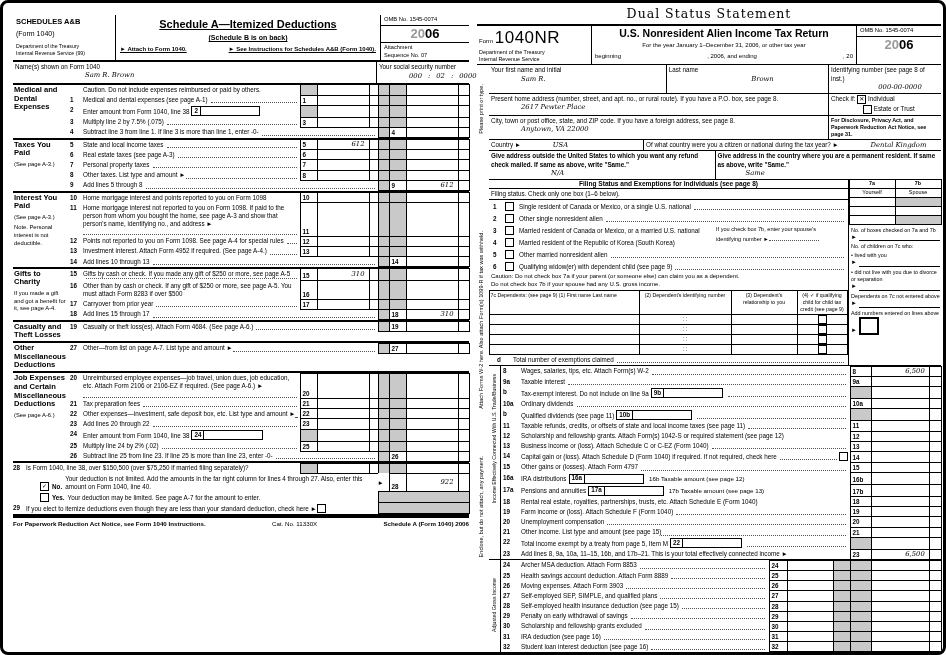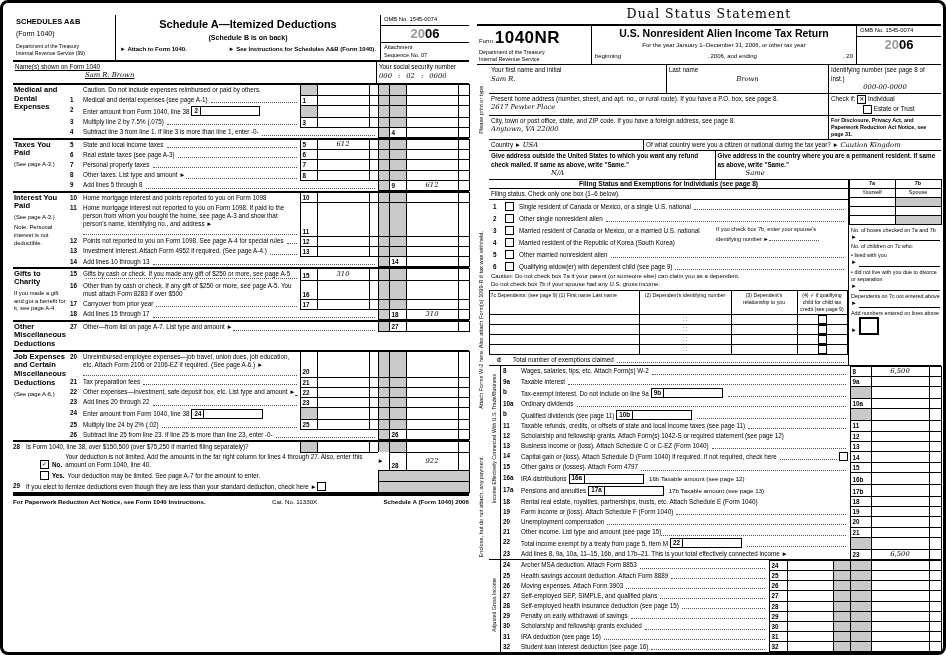--- a/index.html
+++ b/index.html
@@ -3,41 +3,41 @@
 <meta charset="utf-8">
 <style>
   html,body{margin:0;padding:0;background:#fff;}
   body{width:946px;height:655px;position:relative;font-family:"Liberation Sans",sans-serif;color:#000;font-size:6.3px;line-height:1.3;}
   .frame{position:absolute;inset:0;border:3px solid #000;border-radius:8px;overflow:hidden;background:#fff;}
   .col{position:absolute;top:0;}
   #col-left{left:10px;width:456px;top:12px;}
   #col-right{left:474px;width:464px;top:2px;}
   .b{border:1px solid #000;}
   .sh{background:#c9c9c9;}
-  .val{font-family:"DejaVu Serif",serif;font-style:italic;font-size:6.8px;}
+  .val{font-family:"DejaVu Serif",serif;font-style:italic;font-size:6.8px;margin-left:30px;}
   .bold{font-weight:bold;}
   .dots-leader{flex:1;margin:0 2px 1px 3px;border-bottom:1px dotted #555;min-width:6px;}
   .dotline{border-bottom:1px dotted #555;height:6px;margin-right:2px;}
   .arrow{font-size:6px;}
   .cb{display:inline-block;width:7px;height:7px;border:1px solid #000;text-align:center;line-height:7px;font-size:6px;vertical-align:middle;background:#fff;}
   
   .sa-head{display:flex;border-bottom:2px solid #000;}
   .sa-head-left{width:96px;border-right:1px solid #000;padding:2px 3px;}
-  .sa-head-mid{flex:1;text-align:center;padding:2px 4px;}
+  .sa-head-mid{flex:1;text-align:center;padding:2px 4px;text-decoration:underline;}
   .sa-head-right{width:88px;border-left:1px solid #000;}
   .sa-title{font-size:11px;font-weight:bold;}
   .sa-sub{font-size:7px;font-weight:bold;margin-top:2px;}
   .sa-attach{font-size:6px;font-weight:bold;margin-top:4px;display:flex;justify-content:space-between;}
   .omb-cell{border-bottom:1px solid #000;padding:1px 3px;font-size:5.8px;}
   .year-cell{text-align:center;border-bottom:1px solid #000;padding:0 3px;}
   .year-light{color:#999;font-weight:bold;font-size:13px;}
   .year-dark{font-weight:bold;font-size:13px;}
   .seq-cell{padding:1px 3px;font-size:5.6px;}
   .sa-name-row{display:flex;border-bottom:2px solid #000;height:21px;}
-  .sa-name-left{flex:1;padding:1px 2px;text-decoration:underline;}
+  .sa-name-left{flex:1;padding:1px 2px;}
   .sa-ssn{width:88px;border-left:1px solid #000;padding:1px 2px;}
   .ssn-val{display:flex;gap:6px;margin-top:1px;}
   .sa-section{display:flex;border-bottom:2px solid #000;}
   .sa-side{width:54px;border-right:0;padding:1px 2px 1px 1px;}
   .sa-side .lbl{font-size:7.6px;font-weight:bold;line-height:1.15;}
   .sa-side .sub{font-size:5.8px;margin-top:3px;}
   .sa-side .note{font-size:5.8px;margin-top:3px;}
   .sa-lines{flex:1;display:flex;flex-direction:column;}
   .saln{display:grid;grid-template-columns:13px 1fr 17px 52px 9px 11px 17px 52px 11px;align-items:stretch;}
   .saln .no{font-weight:bold;padding-top:1px;}
@@ -47,21 +47,21 @@
   .cell.amt{justify-content:center;align-items:center;}
   .inset-box{display:inline-flex;border:1px solid #000;height:8px;align-items:center;margin:0 2px;}
   .inset-box .ib-no{font-weight:bold;border-right:1px solid #000;padding:0 2px;height:100%;display:flex;align-items:center;}
   .inset-box .ib-sp{width:58px;height:100%;}
   .sa-foot{display:flex;justify-content:space-between;padding:2px 0;font-size:6.2px;}
   
   .hand-title{text-align:center;font-family:"DejaVu Serif",serif;font-size:12.5px;letter-spacing:1px;margin:1px 0 2px 0;}
   .nr-box{border-top:2px solid #000;position:relative;}
   .nr-head{display:flex;border-bottom:1px solid #000;}
   .nr-head-left{width:110px;padding:1px 2px;}
-  .nr-formno{font-size:17px;font-weight:bold;letter-spacing:0.5px;}
+  .nr-formno{font-size:17px;font-weight:normal;letter-spacing:0.5px;}
   .nr-formword{font-size:6px;}
   .nr-head-mid{flex:1;text-align:center;border-left:1px solid #000;padding:1px 3px;}
   .nr-title{font-size:10.5px;font-weight:bold;}
   .nr-yearline{font-size:6px;margin-top:1px;}
   .nr-begin{display:flex;justify-content:space-between;font-size:6px;margin-top:3px;text-align:left;}
   .nr-head-right{width:84px;border-left:1px solid #000;}
   .idrow{display:flex;border-bottom:1px solid #000;margin-left:12px;}
   .idcell{padding:1px 2px;}
   .id-val{}
   .nr-railtxt{position:absolute;writing-mode:vertical-rl;transform:rotate(180deg);font-size:5.6px;white-space:nowrap;}
@@ -437,20 +437,38 @@
               <div class="cell num b">18</div>
               <div class="cell amt b">
                 <span class="val">310</span>
               </div>
               <div class="cell b"></div>
             </div>
           </div>
         </div>
         <div class="sa-section">
           <div class="sa-side">
+            <div class="lbl">Casualty and Theft Losses</div>
+          </div>
+          <div class="sa-lines">
+            <div class="saln">
+              <div class="no">19</div>
+              <div class="txt" style="grid-column: 2 / span 4;">
+                <span>Casualty or theft loss(es). Attach Form 4684. (See page A-6.)</span>
+                <span class="dots-leader"></span>
+              </div>
+              <div class="cell sh"></div>
+              <div class="cell num b">19</div>
+              <div class="cell amt b"></div>
+              <div class="cell b"></div>
+            </div>
+          </div>
+        </div>
+        <div class="sa-section">
+          <div class="sa-side">
             <div class="lbl">Other Miscellaneous Deductions</div>
           </div>
           <div class="sa-lines">
             <div class="saln">
               <div class="no">27</div>
               <div class="txt" style="grid-column: 2 / span 4;">
                 <span>Other—from list on page A-7. List type and amount ►</span>
                 <span class="dotline" style="flex: 1 1 0%;"></span>
               </div>
               <div class="cell sh"></div>
@@ -691,21 +709,21 @@
         <div>For Disclosure, Privacy Act, and Paperwork Reduction Act Notice, see page 31.</div>
       </div>
     </div>
     <div class="idrow">
       <div class="idcell" style="width:150px;border-right:1px solid #000">
         <span>Country ►</span>
         <span class="val">USA</span>
       </div>
       <div class="idcell" style="flex:1">
         <span>Of what country were you a citizen or national during the tax year? ►</span>
-        <span class="val">Caution Kingdom</span>
+        <span class="val">Dental Kingdom</span>
       </div>
     </div>
     <div class="idrow">
       <div class="idcell" style="flex:1;border-right:1px solid #000">
         <div class="bold">Give address outside the United States to which you want any refund check mailed. If same as above, write "Same."</div>
         <div class="val" style="margin-left:60px">N/A</div>
       </div>
       <div class="idcell" style="flex:1">
         <div class="bold">Give address in the country where you are a permanent resident. If same as above, write "Same."</div>
         <div class="val" style="margin-left:28px">Same</div>

